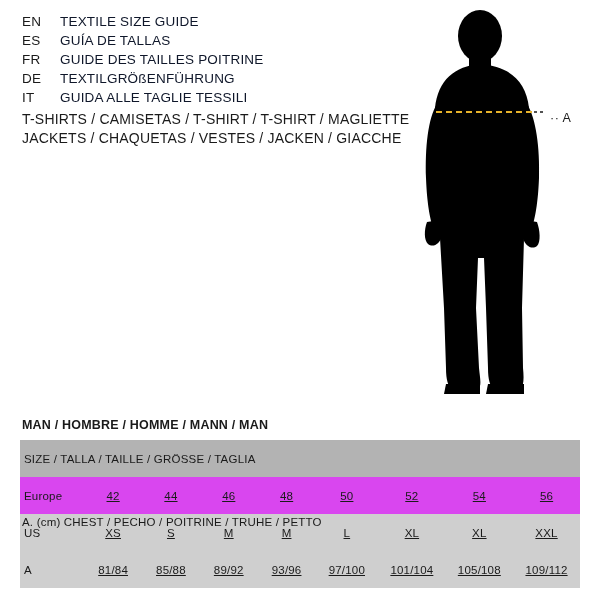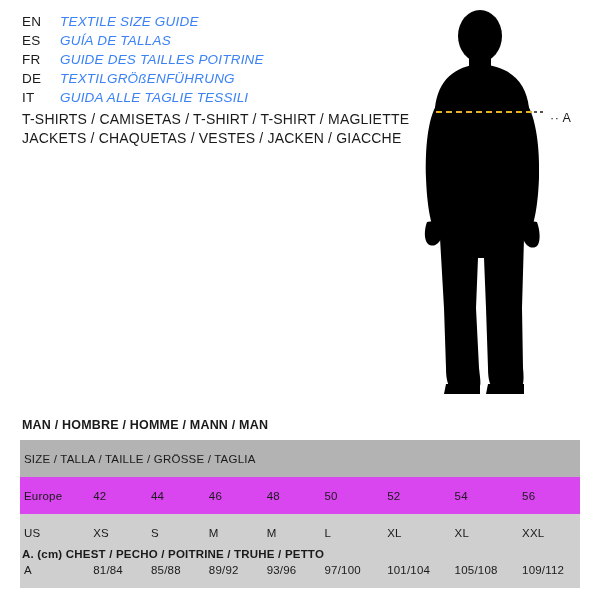--- a/index.html
+++ b/index.html
@@ -34,23 +34,22 @@
     height: 19px;
     font-size: 13.5px;
     letter-spacing: 0.2px;
   }
   .lang-code {
     width: 38px;
     flex: 0 0 38px;
     color: #1a1a1a;
   }
   .lang-text {
-    color: #3b82f6;
+    color: #0f172a;
     white-space: nowrap;
-    font-style: italic;
   }
 
   
   .category-block {
     position: absolute;
     left: 22px;
     top: 110px;
     width: 400px;
   }
   .category-line {
@@ -113,30 +112,30 @@
   }
   .row-dark td {
     background: #cfcfcf;
   }
   .col-label {
     width: 86px;
     padding-left: 4px !important;
   }
   .cell {
     width: 67px;
-    text-align: left;
+    text-align: center;
+    text-decoration: underline;
   }
 
   .footnote {
     position: absolute;
     left: 22px;
-    top: 548px;
+    top: 516px;
     font-size: 11.5px;
     letter-spacing: 0.2px;
-    font-weight: bold;
   }
 </style>
 </head>
 <body>
 
 <div class="page">
 
   <div class="lang-block">
     <div class="lang-row">
       <span class="lang-code">EN</span>

